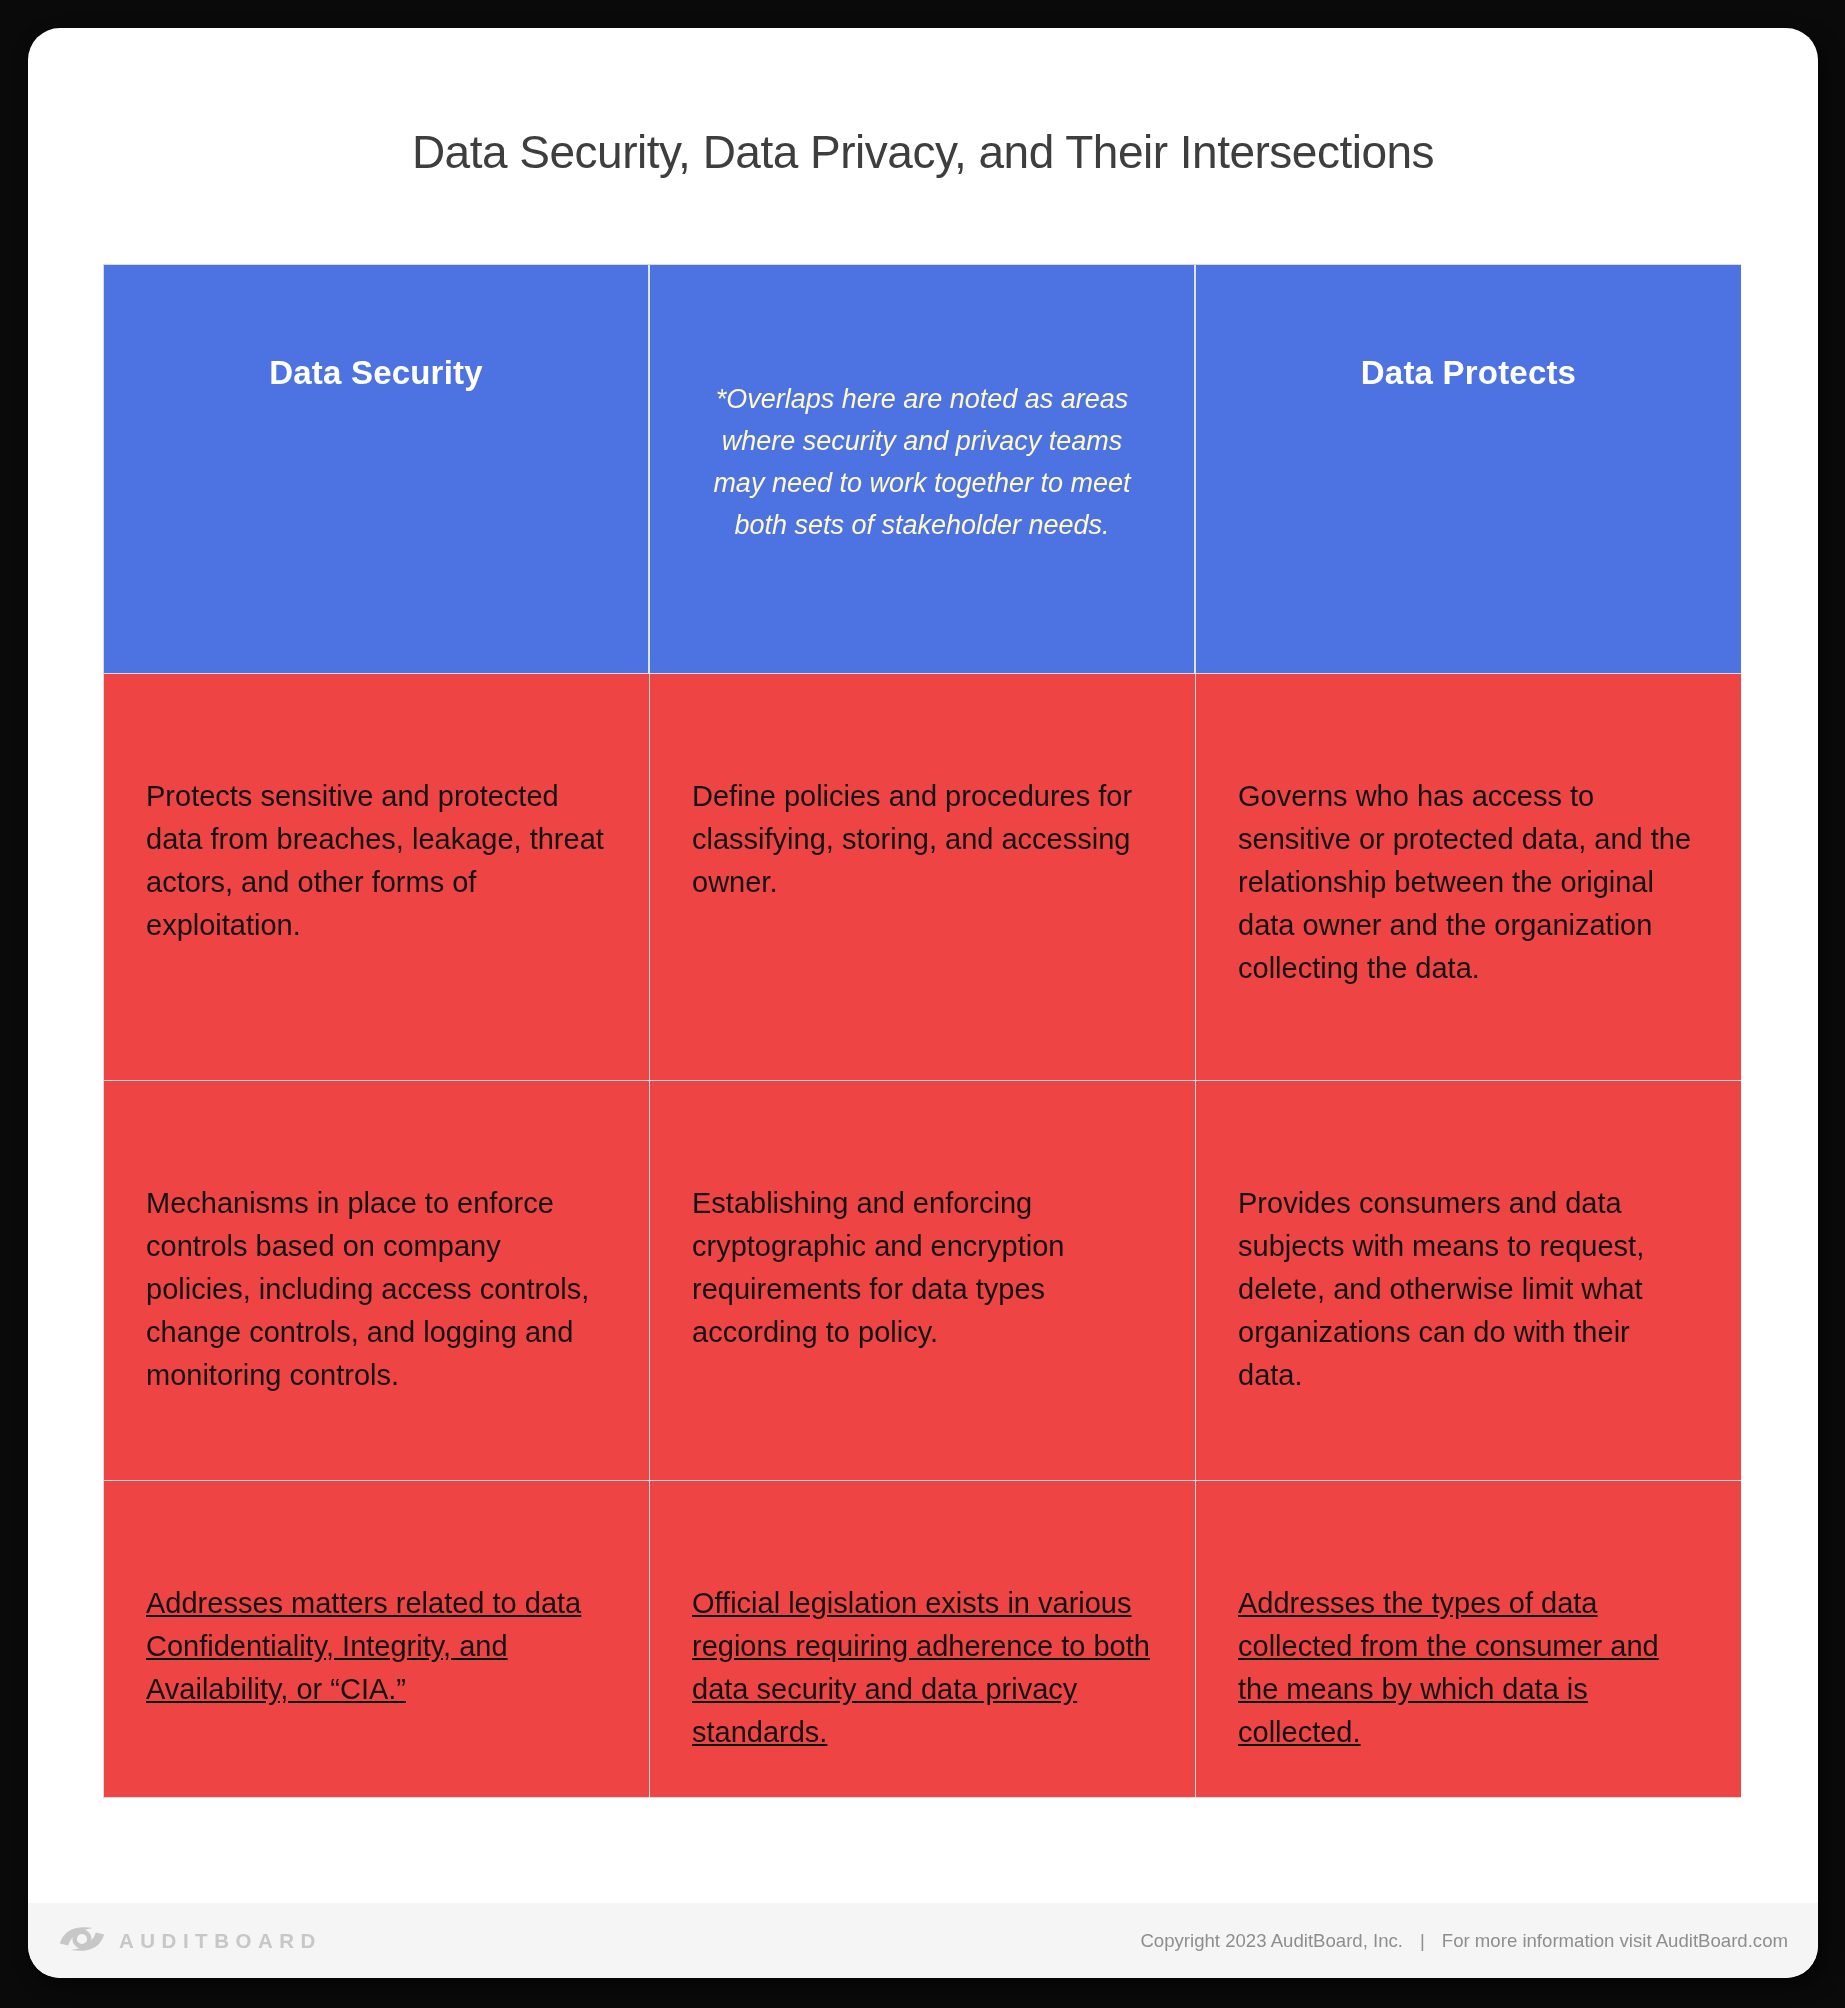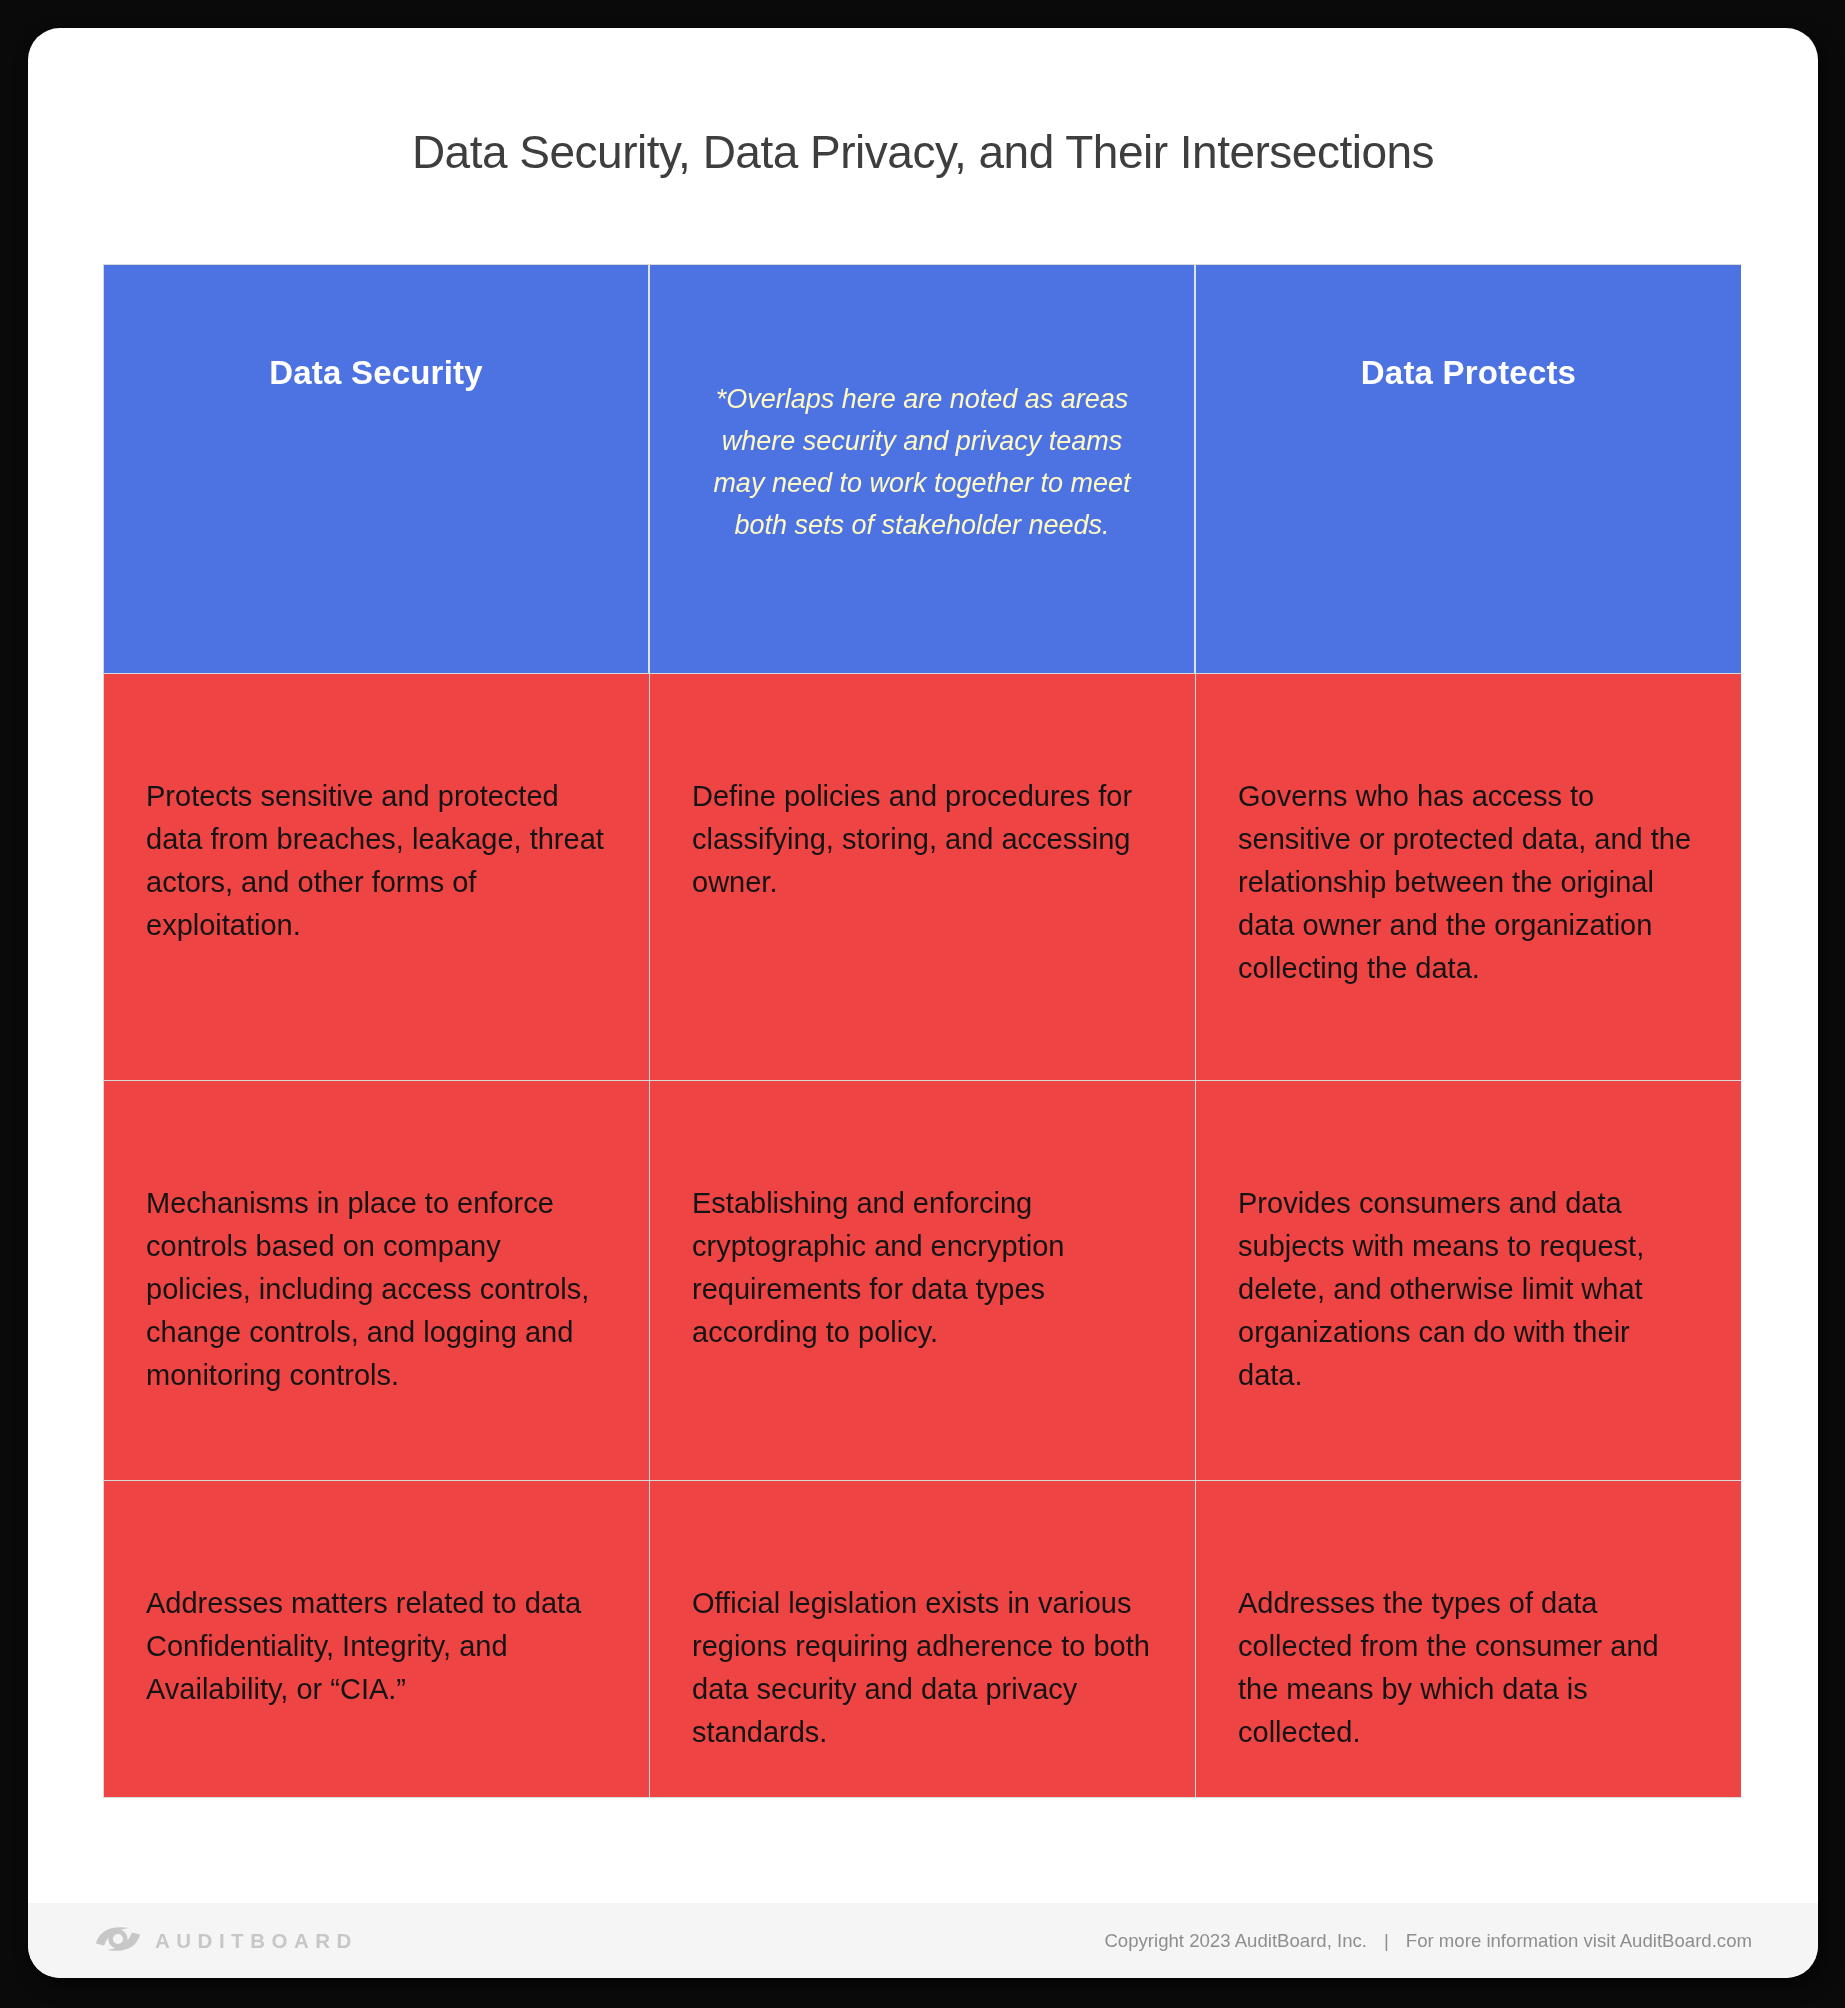--- a/index.html
+++ b/index.html
@@ -26,21 +26,21 @@
   .table {
     position:absolute; left:75px; top:236px;
     width:1638px;
     display:grid;
     grid-template-columns:546px 546px 545px;
     grid-template-rows:409px 407px 400px 316px;
     border:1.9px solid #d9d9d9;
   }
   .cell { border-right:1.9px solid #d9d9d9; border-bottom:1.9px solid #d9d9d9; background:#ef4444; }
   .cell:nth-child(3n){ border-right:none; }
-  .cell.last-row { border-bottom:none; }
+  .cell.last-row { border-bottom:none;text-decoration:underline; }
   .th {
     background:#4d73e2;
     border-right:2.8px solid rgba(255,255,255,.8);
     border-bottom:1.9px solid #d9d9d9;
     text-align:center;
     padding-top:89px;
   }
   .th:nth-child(3n){ border-right:none; }
   .th-title {
     color:#ffffff; font-size:33px; font-weight:700; letter-spacing:0.2px;
@@ -55,21 +55,21 @@
   }
   .td p {
     font-size:29px; line-height:43px; color:#141414;
     max-width:466px;
   }
   .footer {
     position:absolute; left:0; bottom:0; width:100%; height:75px;
     background:#f5f5f5;
     border-radius:0 0 32px 32px;
     display:flex; align-items:center; justify-content:space-between;
-    padding:0 66px;
+    padding:0 30px;
   }
   .logo { display:flex; align-items:center; gap:13px; }
   .logo-word {
     color:#c7c7c7; font-weight:700; font-size:20.5px; letter-spacing:6.5px;
   }
   .copyright {
     display:flex; align-items:center; gap:17px;
     color:#8e8e8e; font-size:18.6px;
   }
 </style>

